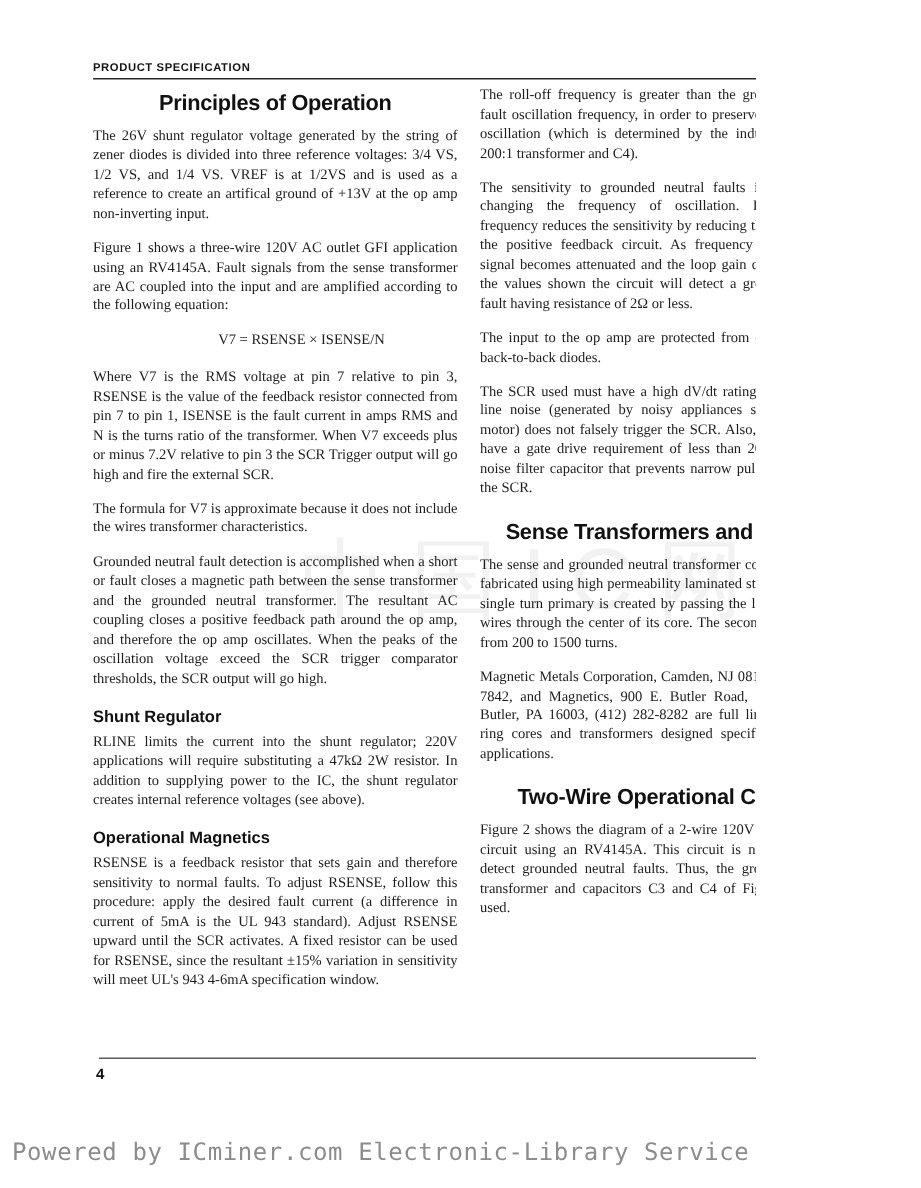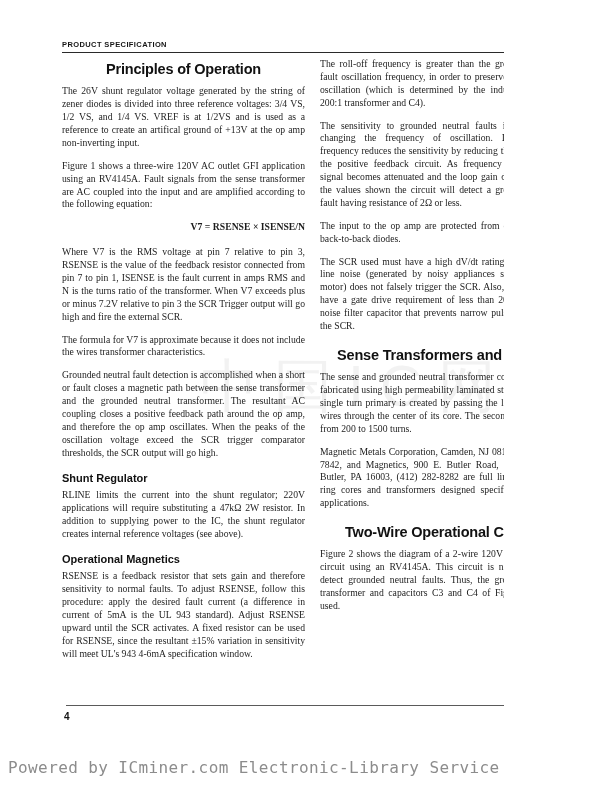--- a/index.html
+++ b/index.html
@@ -46,21 +46,21 @@
     font-family:"Liberation Sans", sans-serif;
     font-size:14.5px; font-weight:bold; color:#111;
     letter-spacing:-0.2px; margin:13px 0 6px 0; text-align:center;
   }
   h1.first { margin-top:2px; }
   h2 {
     font-family:"Liberation Sans", sans-serif;
     font-size:11px; font-weight:bold; color:#111;
     margin:11px 0 4px 0; text-align:left;
   }
-  .equation { margin:3px 0 12px 35px; text-align:right; font-size:9.7px;font-weight:bold; }
+  .equation { margin:3px 0 12px 35px; text-align:center; font-size:9.7px; }
 
   
   .footer-rule {
     position:absolute; top:705px; left:66px; width:476px; height:0;
     border-top:1.4px solid #5a5a5a; z-index:2;
   }
   .page-number {
     position:absolute; top:711px; left:64px;
     font-family:"Liberation Sans", sans-serif; font-weight:bold; font-size:10px; color:#111;
     z-index:2;

